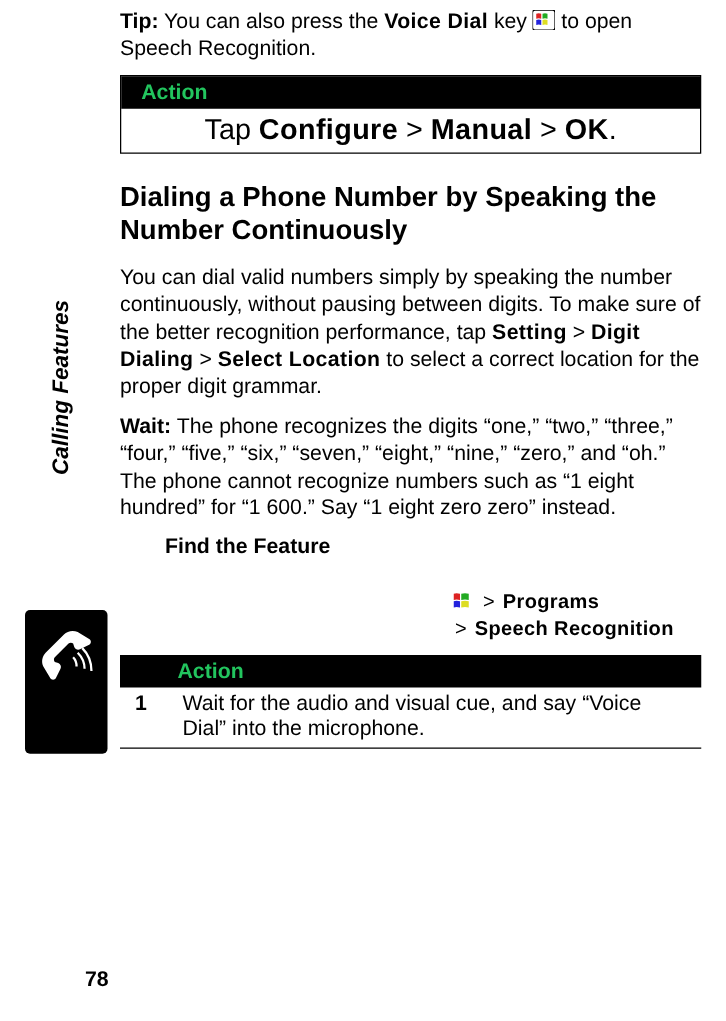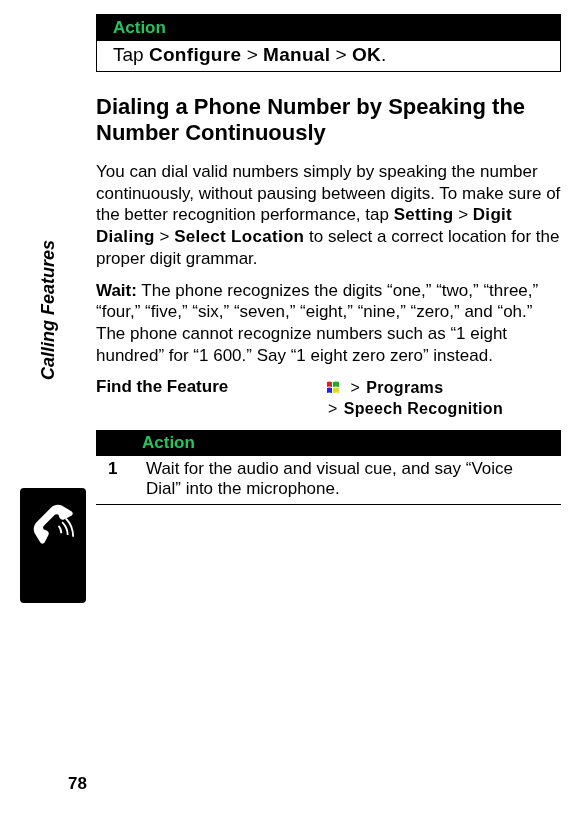--- a/index.html
+++ b/index.html
@@ -42,31 +42,31 @@
       left: 96px;
       top: 0;
       right: 20px;
       padding-top: 6px;
     }
     .body-text { font-size: 17px; line-height: 1.28; margin-bottom: 10px; }
     .tip-label, .note-label { font-weight: bold; }
     .ui-label { font-weight: 900; font-family: Arial, Helvetica, sans-serif; letter-spacing: 0.3px; font-stretch: condensed; }
     .action-table { border: 1.5px solid #000; margin: 8px 0 22px 0; }
     .action-header { background: #000; color: #22c55e; font-weight: bold; font-size: 17px; padding: 3px 16px; }
-    .action-row { display: flex; padding: 3px 16px 5px 16px; font-size: 19px; align-items: baseline; }
+    .action-row { display: flex; padding: 3px 16px 5px 16px; font-size: 23px; align-items: baseline; justify-content: center; }
     .action-num { font-weight: bold; margin-right: 16px; min-width: 14px; }
     .heading {
       font-weight: bold;
       font-size: 22px;
       line-height: 1.2;
       margin: 10px 0 14px 0;
     }
     .feature-row { display: flex; align-items: flex-start; margin: 10px 0 10px 0; }
-    .feature-label { font-weight: 900; font-size: 17px; width: 230px; font-stretch: condensed; }
-    .feature-path { font-size: 16px; line-height: 1.35; }
+    .feature-label { font-weight: 900; font-size: 17px; width: 230px; font-stretch: condensed; margin-left: 36px; }
+    .feature-path { font-size: 16px; line-height: 1.35; margin-top: 44px; }
     .feature-path .gt { margin: 0 2px; }
     .feature-path .ui-path { font-weight: 900; letter-spacing: 0.3px; }
     .win-icon { display: inline-block; vertical-align: -2px; margin-right: 2px; }
     .page-number { position: absolute; left: 68px; bottom: 23px; font-weight: bold; font-size: 17px; }
     .action-table-2 { margin: 8px 0 0 0; }
     .action-table-2 .action-header { padding-left: 46px; }
     .action-row-2 { display: flex; padding: 3px 12px 5px 12px; font-size: 17px; border-bottom: 1.5px solid #000; }
     .action-row-2 .action-num { min-width: 22px; }
     .inline-icon { vertical-align: -2px; }
     .i-glyph { font-family: 'Times New Roman', serif; }
@@ -78,20 +78,31 @@
   <div class="sidebar-label">Calling Features</div>
 
   <div class="phone-icon-container">
     <svg class="phone-svg" viewBox="0 0 48 48">
       <path fill="#fff" d="M34,4 C30,2 25,3 22,6 L6,22 C3,25 2,30 4,34 L10,44 C11,46 14,46 15,44 L19,36 C20,34 19,32 17,31 L14,30 C13,29 13,27 14,26 L26,14 C27,13 29,13 30,14 L31,17 C32,19 34,20 36,19 L44,15 C46,14 46,11 44,10 Z"></path>
       <path fill="none" stroke="#fff" stroke-width="2" d="M30,26 C32,28 33,31 33,34 M34,22 C38,26 40,31 40,36 M38,18 C44,24 46,31 46,38"></path>
     </svg>
   </div>
 
   <div class="content">
+    <p class="body-text">
+      <span class="tip-label">Tip:</span><span> You can also press the </span><span class="ui-label">Voice Dial</span><span> key </span>
+      <svg class="inline-icon" width="18" height="16" viewBox="0 0 18 16">
+          <rect x="0" y="0" width="18" height="16" rx="2" fill="none" stroke="#000" stroke-width="1"></rect>
+          <path fill="#d22" d="M3,3 Q5,2 7,3 L7,7 Q5,6 3,7 Z"></path>
+          <path fill="#2a2" d="M8,3 Q10,2 12,3 L12,7 Q10,6 8,7 Z"></path>
+          <path fill="#22d" d="M3,8 Q5,7 7,8 L7,12 Q5,11 3,12 Z"></path>
+          <path fill="#dd2" d="M8,8 Q10,7 12,8 L12,12 Q10,11 8,12 Z"></path>
+        </svg>
+      <span> to open Speech Recognition.</span>
+    </p>
 
     <div class="action-table">
       <div class="action-header">Action</div>
       <div class="action-row">
         <span>
           <span>Tap </span><span class="ui-label">Configure</span> <span>&gt;</span> <span class="ui-label">Manual</span> <span>&gt;</span> <span class="ui-label">OK</span><span>.</span>
         </span>
       </div>
     </div>
 

